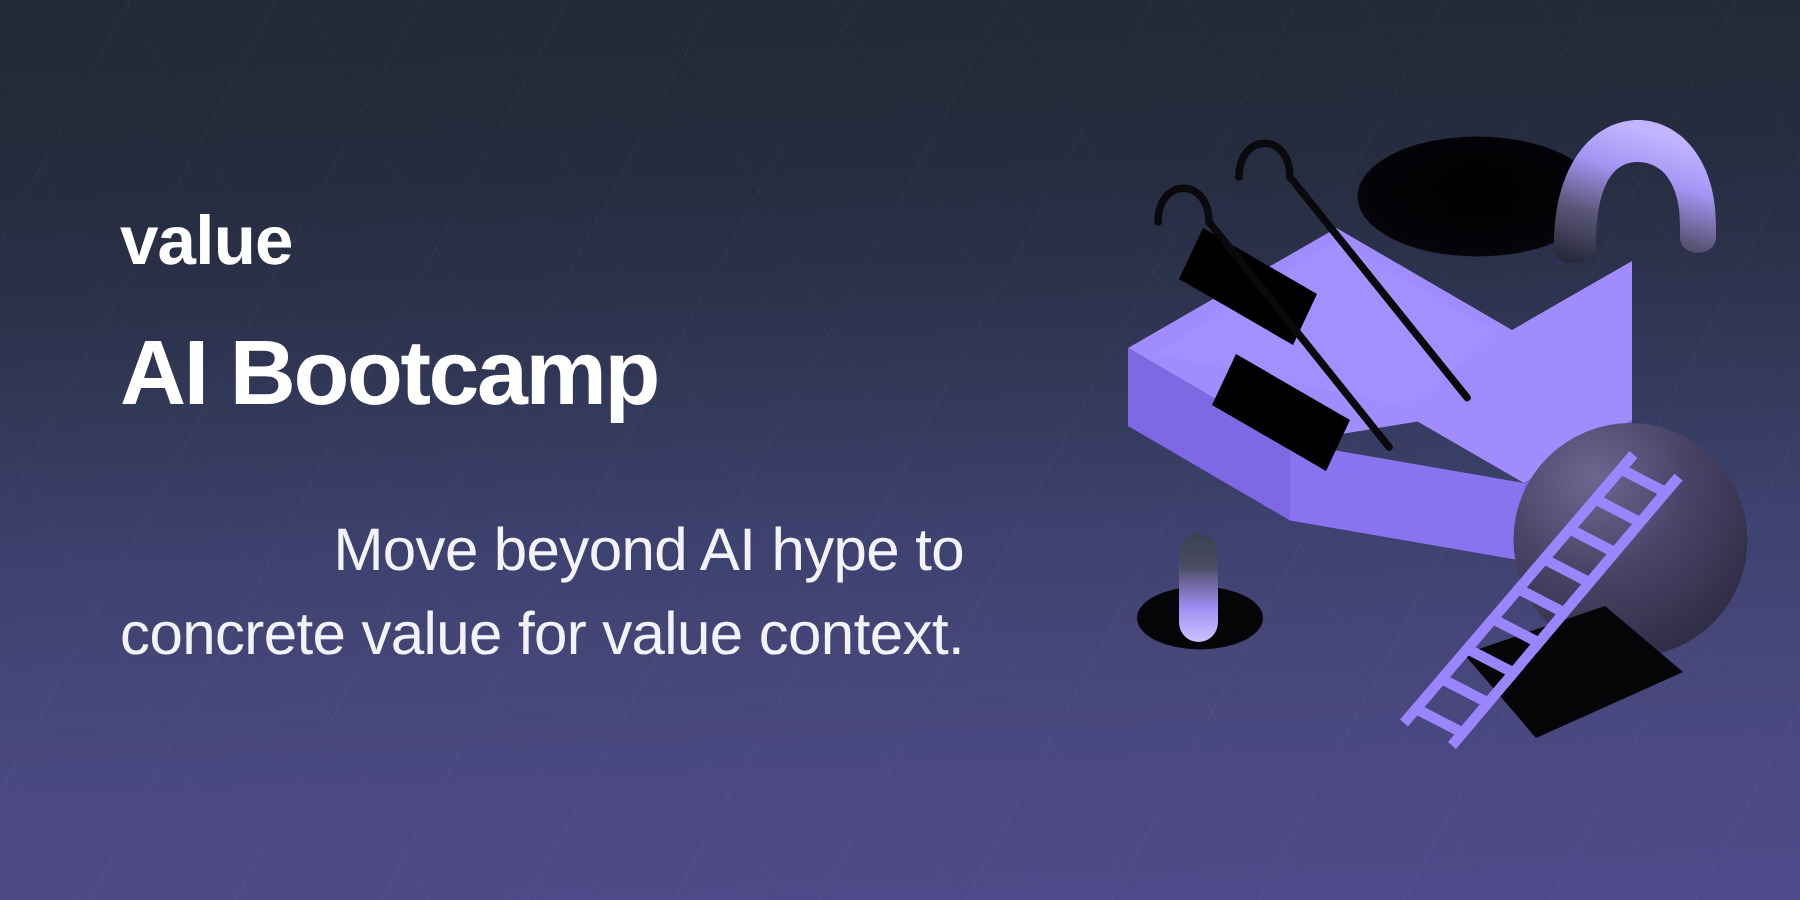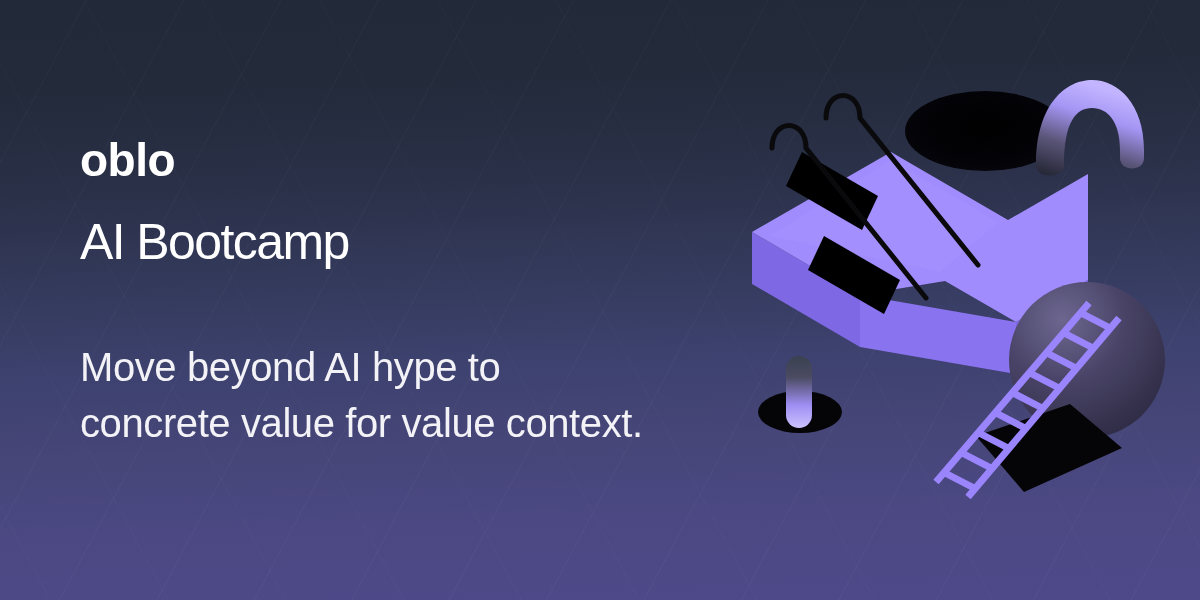--- a/index.html
+++ b/index.html
@@ -65,41 +65,41 @@
     letter-spacing: -0.5px;
     color: #ffffff;
     line-height: 1;
   }
 
   .headline {
     position: absolute;
     top: 216px;
     left: 0;
     margin: 0;
-    font-size: 50px;
-    font-weight: 400;
+    font-size: 61px;
+    font-weight: 700;
     letter-spacing: -1.6px;
     color: #ffffff;
     line-height: 1.05;
     white-space: nowrap;
   }
 
   .subhead {
     position: absolute;
     top: 339px;
     left: 0;
     margin: 0;
     font-size: 40px;
     font-weight: 400;
     letter-spacing: -0.4px;
     color: #f2f2f7;
     line-height: 1.40;
     white-space: nowrap;
   }
-  .subhead .line { display: block; }
+  .subhead .line { display: block; text-align: right; }
 
   
   .illustration {
     position: absolute;
     right: 0;
     top: 0;
     width: 460px;
     height: 600px;
     z-index: 3;
   }
@@ -107,21 +107,21 @@
 </style>
 </head>
 <body>
 
 <div class="banner">
 
   <div class="texture"></div>
 
   <div class="content">
 
-    <div class="logo">oblo</div>
+    <div class="logo">value</div>
 
     <h1 class="headline">AI Bootcamp</h1>
 
     <p class="subhead">
       <span class="line">Move beyond AI hype to</span>
       <span class="line">concrete value for value context.</span>
     </p>
 
   </div>
 

